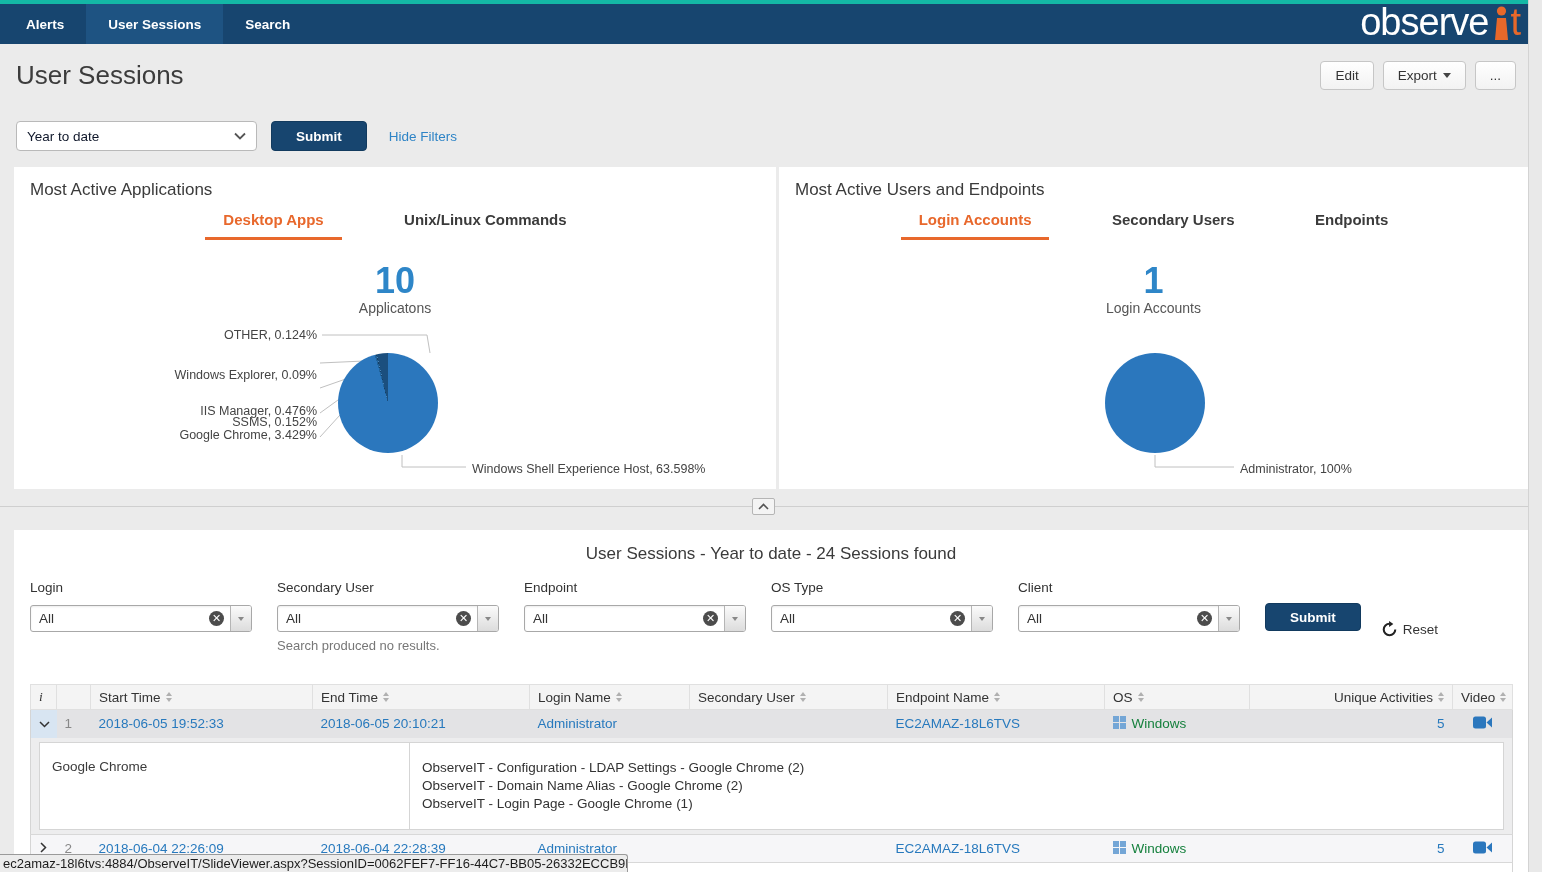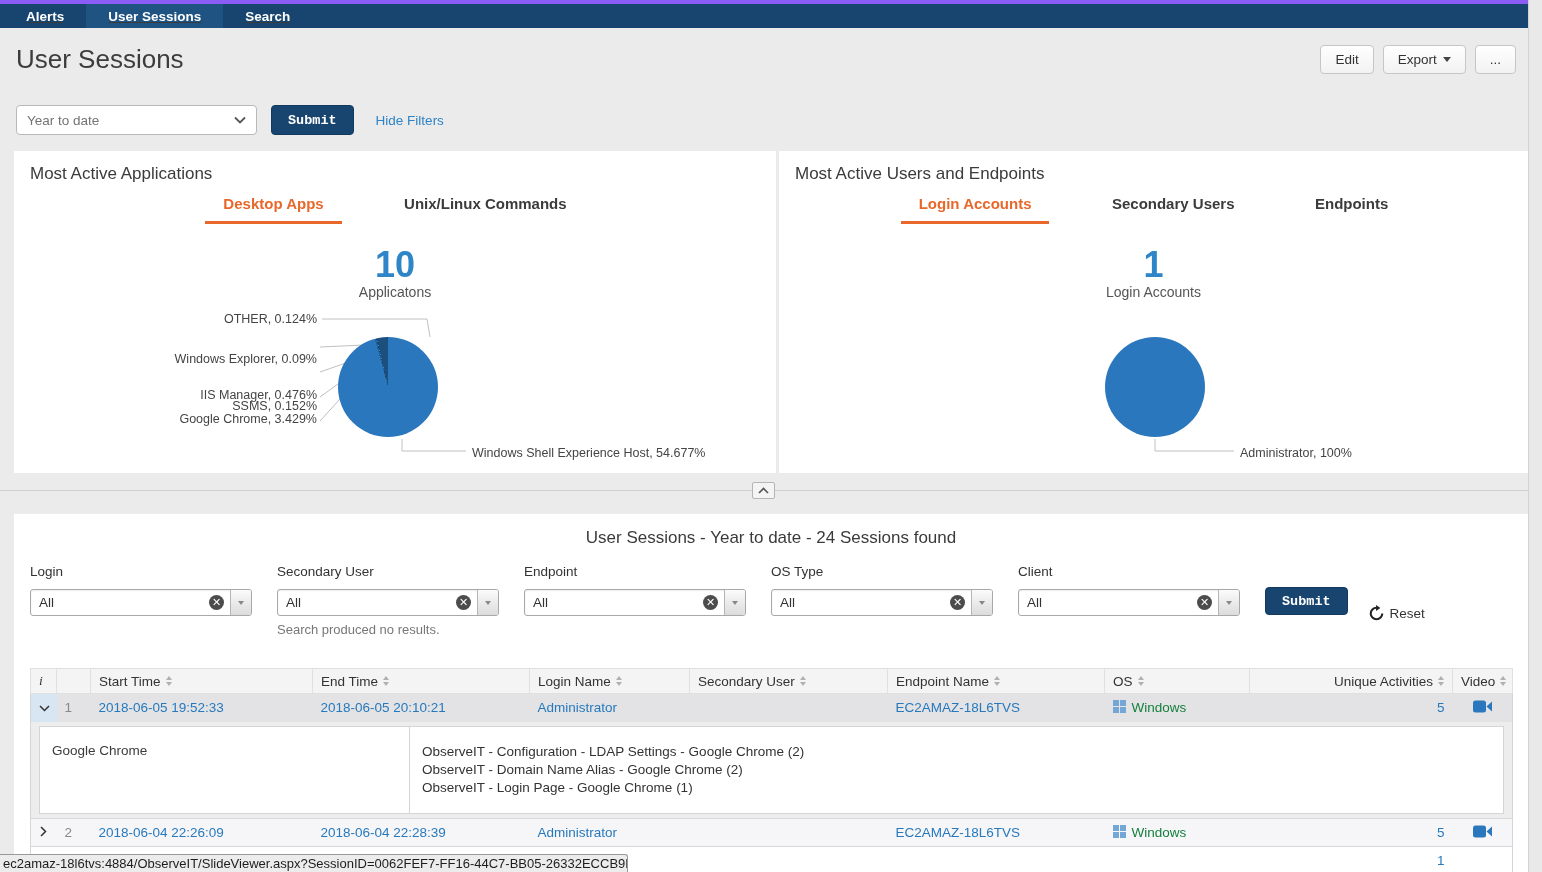--- a/index.html
+++ b/index.html
@@ -1,40 +1,40 @@
 <!DOCTYPE html>
 <html><head>
 <meta charset="utf-8">
 <style>
   * { margin:0; padding:0; box-sizing:border-box; }
   html,body { width:1542px; height:872px; overflow:hidden; }
   body { font-family:"Liberation Sans", sans-serif; background:#ebebeb; position:relative; color:#3b3b3b; }
 
   
-  .navbar { height:28px; background:#17456f; border-top:4px solid #8b5cf6; display:flex; align-items:stretch; position:relative;text-decoration:underline; }
+  .navbar { height:44px; background:#17456f; border-top:4px solid #14b8a6; display:flex; align-items:stretch; position:relative; }
   .nav-tabs { display:flex; margin-left:4px; }
   .nav-tab { color:#fff; font-size:13.5px; font-weight:bold; padding:0 22px; display:flex; align-items:center; cursor:pointer; }
   .nav-tab.active { background:#1e5382; }
   .logo { position:absolute; right:22px; top:-4px; height:44px; display:flex; align-items:center; }
   .logo .word { color:#fff; font-size:38px; letter-spacing:-1px; }
   .logo .suffix { color:#e8682a; font-size:38px; letter-spacing:-1px; }
   .logo svg { margin:2px 1px 0 6px; }
 
   
   .page-header { display:flex; align-items:center; padding:16px 26px 0 16px; }
   .page-title { font-size:26px; color:#3c3c3c; }
   .header-actions { margin-left:auto; display:flex; gap:9px; }
   .btn-light { background:linear-gradient(#ffffff,#f2f2f2); border:1px solid #c6c6c6; border-radius:4px; height:29px; padding:0 14px; font-size:13.5px; color:#333; display:flex; align-items:center; gap:6px; cursor:pointer; font-family:inherit; }
   .caret-down { width:0; height:0; border-left:4px solid transparent; border-right:4px solid transparent; border-top:5px solid #444; display:inline-block; }
 
   
   .filter-bar { display:flex; align-items:center; padding:30px 16px 0 16px; gap:14px; }
-  .select-box { width:241px; height:30px; background:#fff; border:1px solid #b9b9b9; border-radius:4px; display:flex; align-items:center; padding:0 10px; font-size:13.5px; color:#737373; cursor:pointer; }
+  .select-box { width:241px; height:30px; background:#fff; border:1px solid #b9b9b9; border-radius:4px; display:flex; align-items:center; padding:0 10px; font-size:13.5px; color:#0f172a; cursor:pointer; }
   .select-box .chev { margin-left:auto; }
-  .btn-primary { background:#17456f; color:#fff; border:1px solid #123a5e; border-radius:4px; height:30px; padding:0 16px; font-size:13.5px; font-weight:bold; cursor:pointer; font-family:Liberation Mono, monospace; }
+  .btn-primary { background:#17456f; color:#fff; border:1px solid #123a5e; border-radius:4px; height:30px; padding:0 24px; font-size:13.5px; font-weight:bold; cursor:pointer; font-family:Liberation Sans, sans-serif; }
   .link { color:#2e84c6; font-size:13.5px; text-decoration:none; cursor:pointer; }
 
   
   .panels { display:flex; gap:3px; margin:16px 14px 0 14px; }
   .panel { background:#fff; height:322px; position:relative; }
   .panel-left { width:762px; }
   .panel-right { flex:1; }
   .panel-title { position:absolute; left:16px; top:13px; font-size:17px; color:#3b3b3b; }
   .panel-tabs { position:absolute; left:0; right:0; top:44px; text-align:center; }
   .ptab { display:inline-block; margin:0 20px; padding:0 18px 9px 18px; font-size:15px; font-weight:bold; color:#3b3b3b; border-bottom:3px solid transparent; cursor:pointer; }
@@ -105,20 +105,28 @@
 </style>
 </head>
 <body>
 
 <div class="navbar">
   <div class="nav-tabs">
     <div class="nav-tab">Alerts</div>
     <div class="nav-tab active">User Sessions</div>
     <div class="nav-tab">Search</div>
   </div>
+  <div class="logo">
+    <span class="word">observe</span>
+    <svg width="15" height="34" viewBox="0 0 15 34">
+      <circle cx="7.5" cy="5" r="4.6" fill="#e8682a"></circle>
+      <path d="M3 12 L12 12 L14 34 L1 34 Z" fill="#e8682a"></path>
+    </svg>
+    <span class="suffix">t</span>
+  </div>
 </div>
 
 <div class="page-header">
   <div class="page-title">User Sessions</div>
   <div class="header-actions">
     <button class="btn-light">
         <span>Edit</span>
       </button>
     <button class="btn-light">
         <span>Export</span>
@@ -161,21 +169,21 @@
       <polyline points="388,288 388,300 452,300" fill="none" stroke="#c0c0c0" stroke-width="1"></polyline>
     </svg>
 
     <div class="pie" id="apps-pie" style="background: conic-gradient(rgb(43, 119, 189) 0deg, rgb(43, 119, 189) 344.621deg, rgb(32, 99, 155) 344.621deg, rgb(32, 99, 155) 346.334deg, rgb(21, 63, 102) 346.334deg, rgb(21, 63, 102) 346.882deg, rgb(74, 133, 184) 346.882deg, rgb(74, 133, 184) 347.206deg, rgb(27, 79, 126) 347.206deg, rgb(27, 79, 126) 359.55deg, rgb(229, 163, 60) 359.55deg, rgb(229, 163, 60) 359.996deg);"></div>
 
     <div class="callout co-right" style="top:161px;">OTHER, 0.124%</div>
     <div class="callout co-right" style="top:187px;margin-top:14px;">Windows Explorer, 0.09%</div>
     <div class="callout co-right" style="top:212px;margin-top:36px;">SSMS, 0.152%</div>
     <div class="callout co-right" style="top:237px;">IIS Manager, 0.476%</div>
     <div class="callout co-right" style="top:261px;">Google Chrome, 3.429%</div>
-    <div class="callout" style="left:458px; top:295px;">Windows Shell Experience Host, 54.677%</div>
+    <div class="callout" style="left:458px; top:295px;">Windows Shell Experience Host, 63.598%</div>
   </div>
 
   <div class="panel panel-right">
     <div class="panel-title">Most Active Users and Endpoints</div>
     <div class="panel-tabs">
       <span class="ptab active">Login Accounts</span>
       <span class="ptab">Secondary Users</span>
       <span class="ptab">Endpoints</span>
     </div>
     <div class="big-num">1</div>

